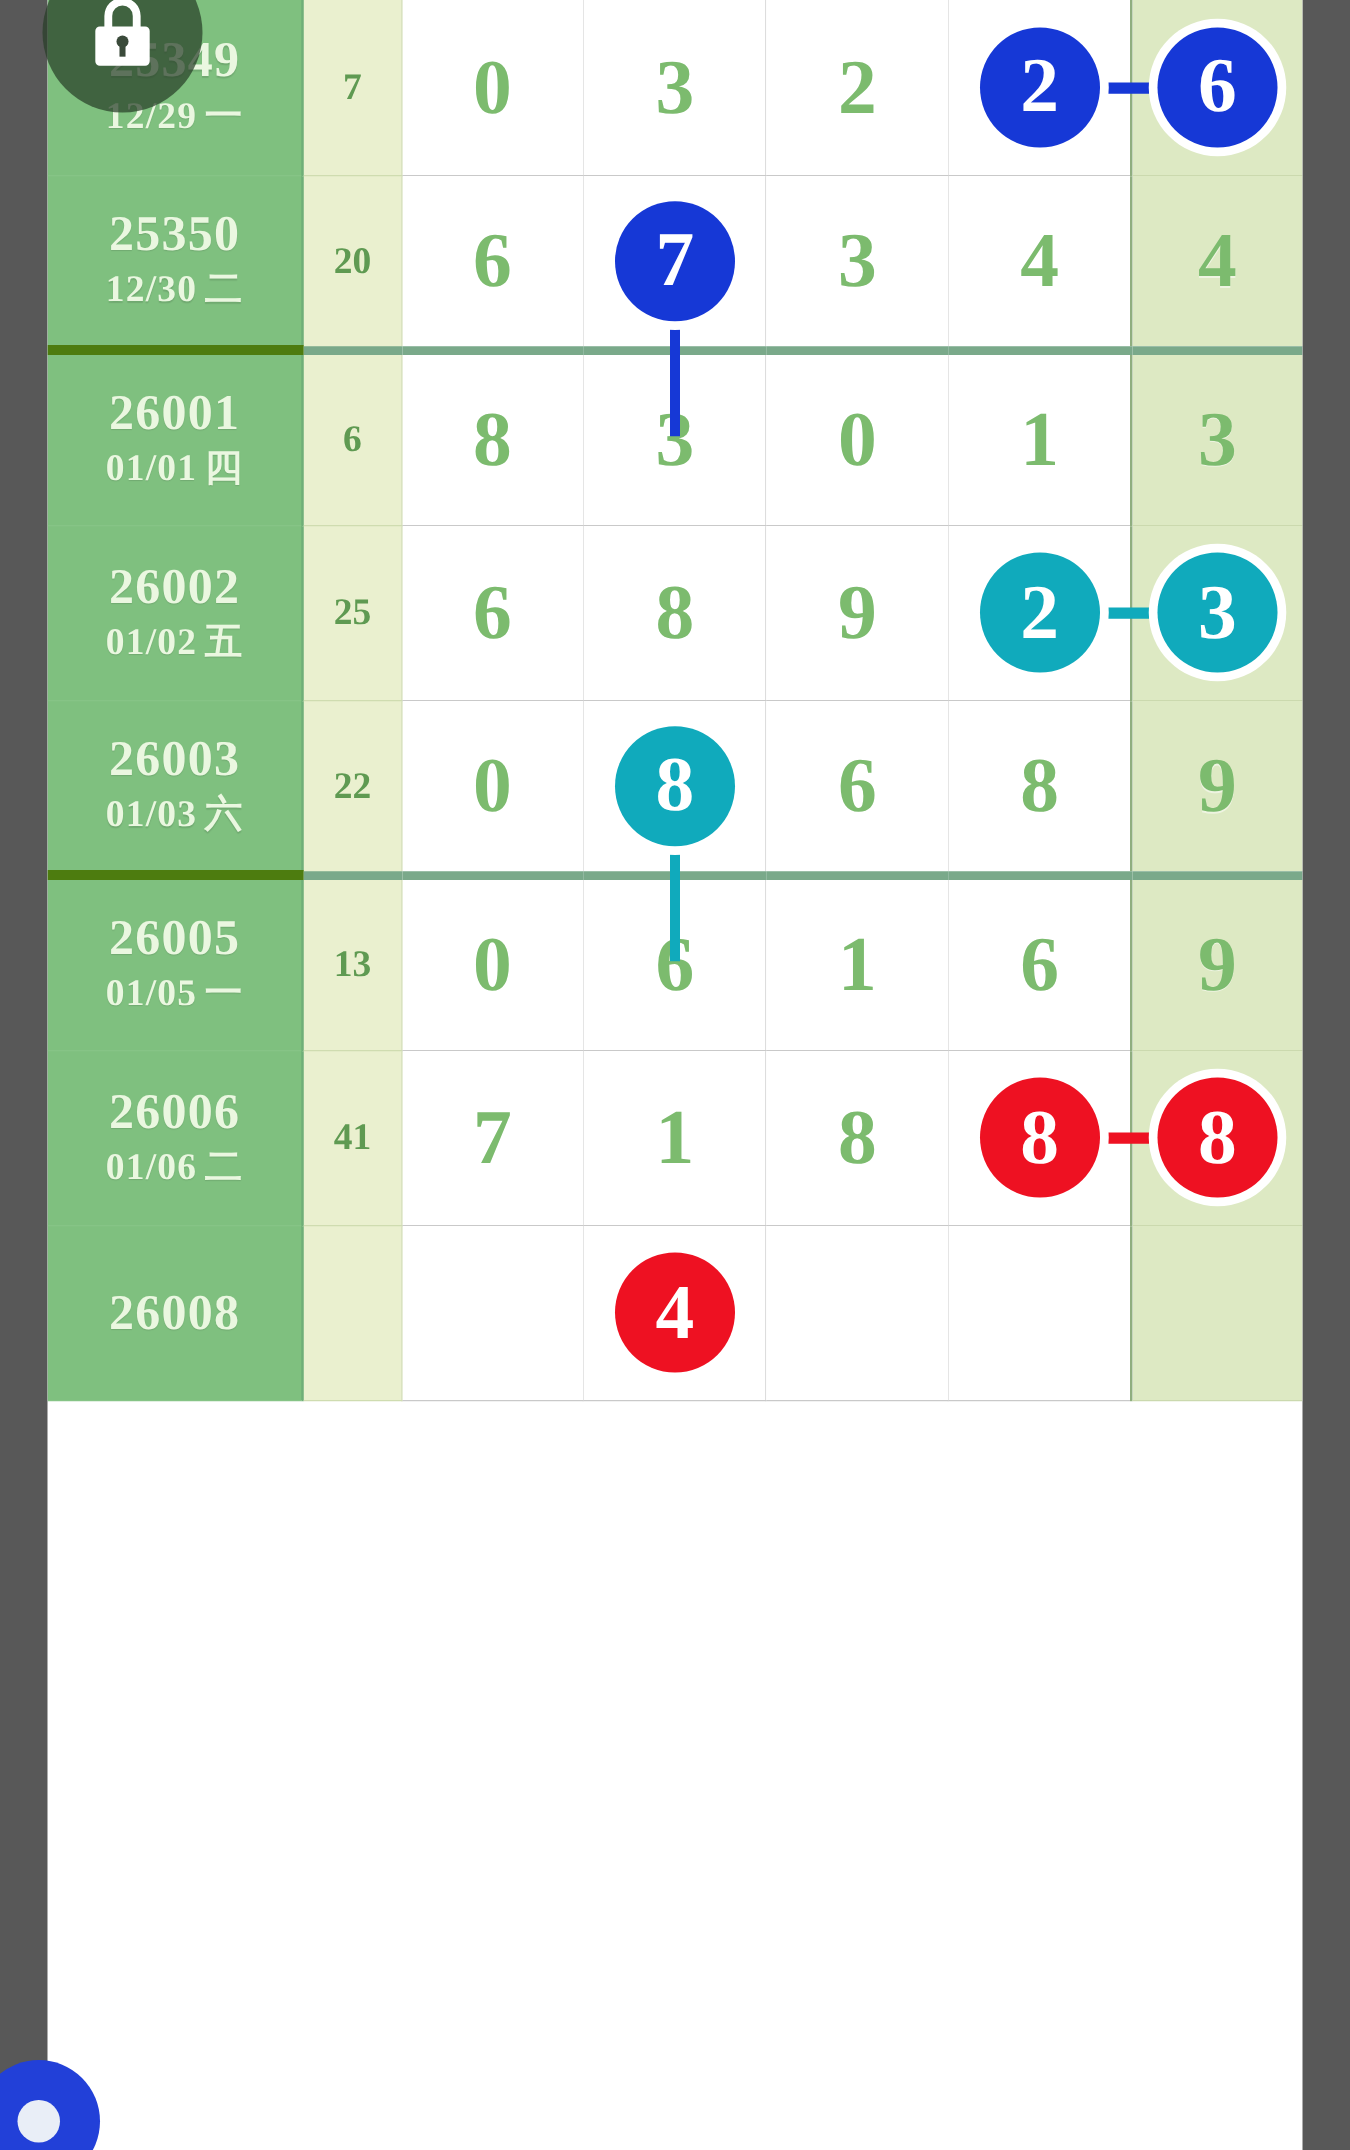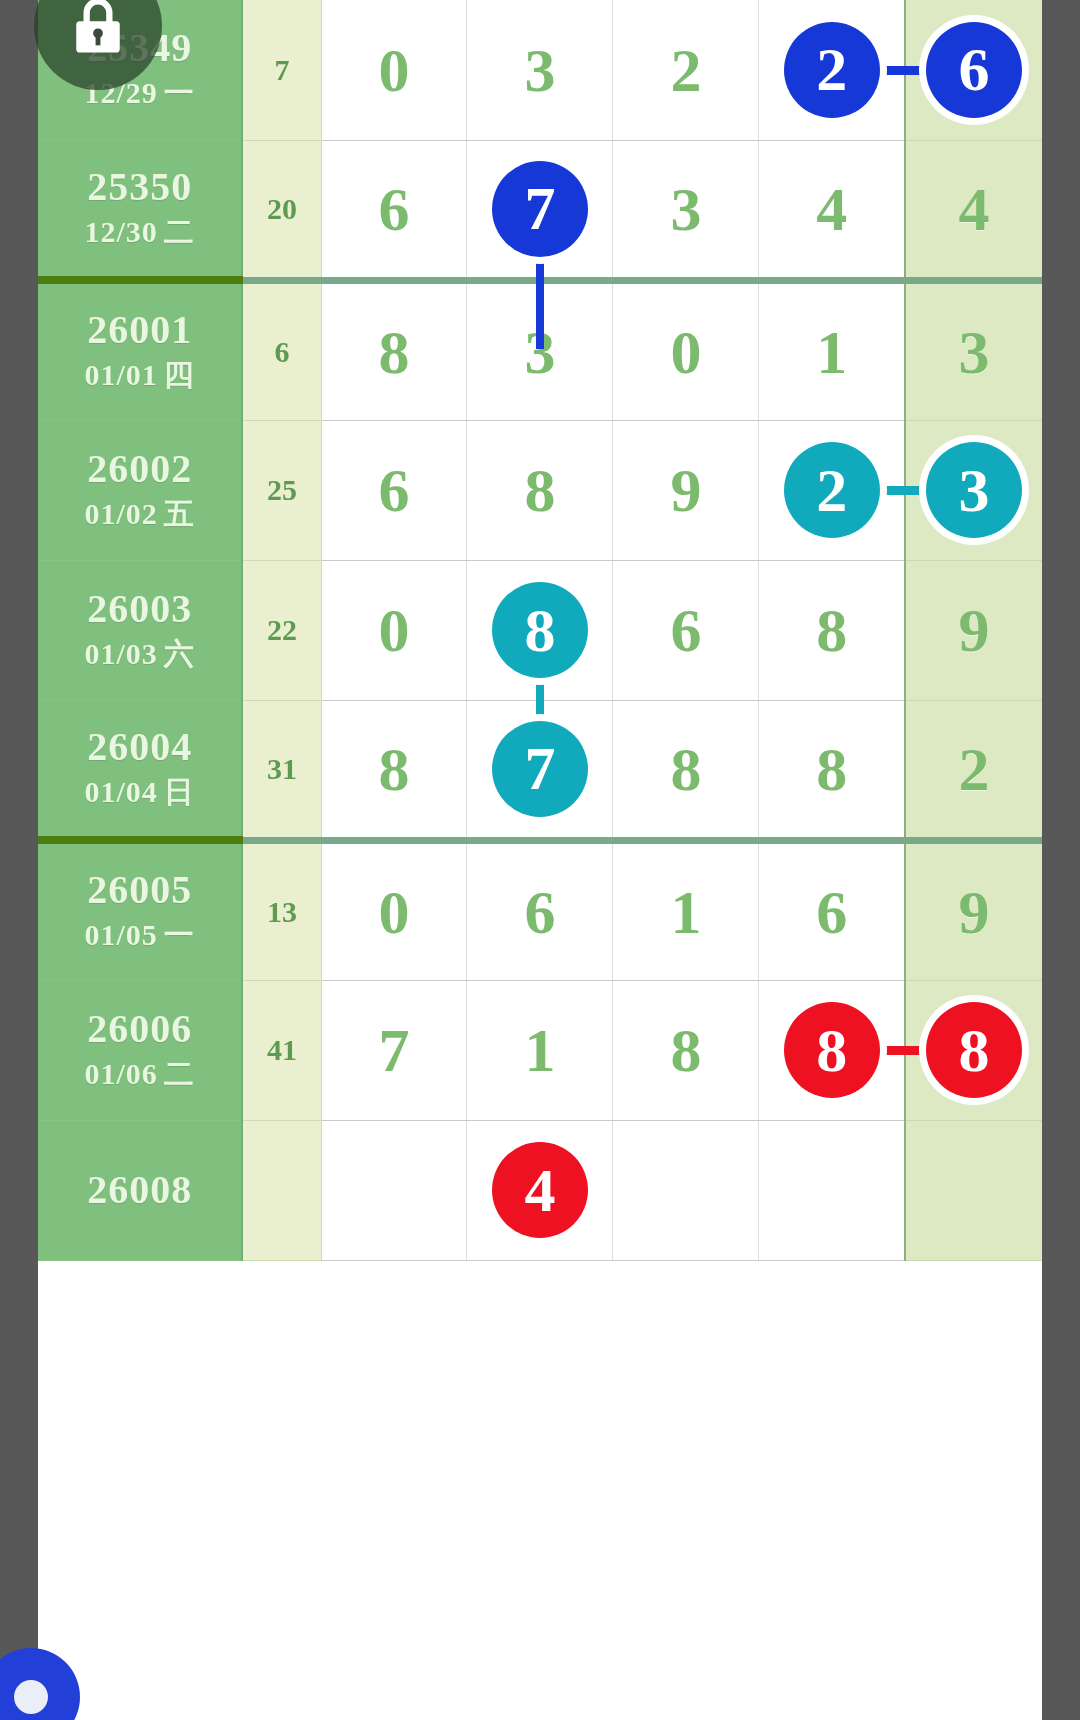--- a/index.html
+++ b/index.html
@@ -210,32 +210,20 @@
               <div class="period-no">26003</div>
               <div class="period-date"><span>01/03</span><span class="wd">六</span></div>
             </td>
             <td class="sum-cell">22</td>
             <td class="num-cell"><span class="digit">0</span></td>
             <td class="num-cell"><span class="bubble teal">8</span><span class="conn-v teal"></span></td>
             <td class="num-cell"><span class="digit">6</span></td>
             <td class="num-cell"><span class="digit">8</span></td>
             <td class="num-cell last"><span class="digit">9</span></td>
           </tr>
-          <tr>
-            <td class="period-cell">
-              <div class="period-no">26004</div>
-              <div class="period-date"><span>01/04</span><span class="wd">日</span></div>
-            </td>
-            <td class="sum-cell">31</td>
-            <td class="num-cell"><span class="digit">8</span></td>
-            <td class="num-cell"><span class="bubble teal">7</span></td>
-            <td class="num-cell"><span class="digit">8</span></td>
-            <td class="num-cell"><span class="digit">8</span></td>
-            <td class="num-cell last"><span class="digit">2</span></td>
-          </tr>
           <tr class="group-top">
             <td class="period-cell">
               <div class="period-no">26005</div>
               <div class="period-date"><span>01/05</span><span class="wd">一</span></div>
             </td>
             <td class="sum-cell">13</td>
             <td class="num-cell"><span class="digit">0</span></td>
             <td class="num-cell"><span class="digit">6</span></td>
             <td class="num-cell"><span class="digit">1</span></td>
             <td class="num-cell"><span class="digit">6</span></td>

